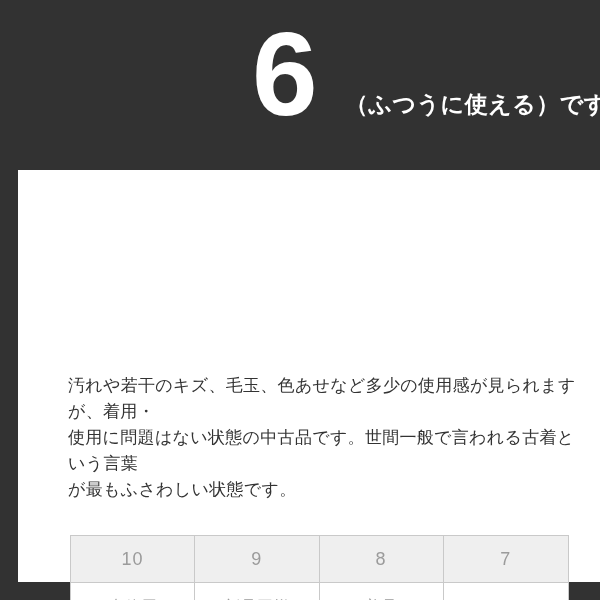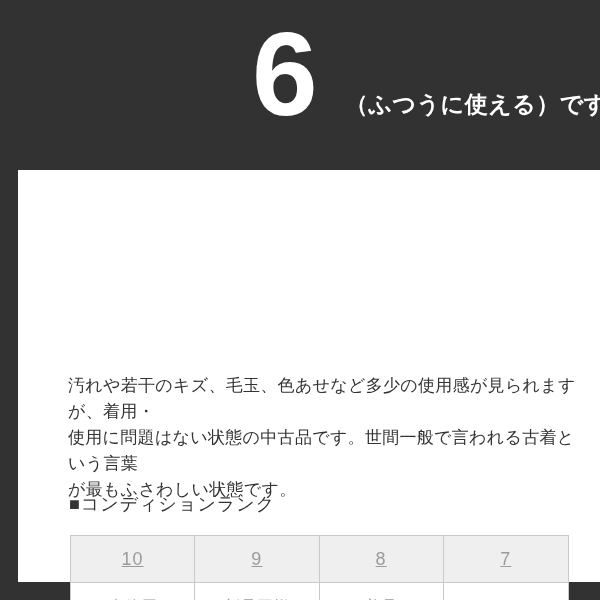--- a/index.html
+++ b/index.html
@@ -57,21 +57,20 @@
   .rank-grid-top{
     position:absolute;left:52px;top:365px;width:499px;height:97px;
     display:grid;grid-template-columns:repeat(4,1fr);grid-template-rows:47px 48px;
     border:1px solid var(--c-border);
     background:#fff;
   }
   .cell{
     display:flex;align-items:center;justify-content:center;
     border-right:1px solid var(--c-border);
     overflow:hidden;
-    text-decoration:underline;
   }
   .cell:nth-child(4n).top-cell{border-right:none;}
   .num-cell{
     background:var(--c-cellbg);color:var(--c-muted);
     font-size:18px;letter-spacing:1px;
     border-bottom:1px solid var(--c-border);
   }
   .label-cell{
     background:#fff;color:var(--c-muted);font-size:16px;letter-spacing:0.5px;
   }
@@ -84,21 +83,20 @@
 
   <div class="header">
     <div class="big-number">6</div>
     <div class="level-suffix">（ふつうに使える）です。</div>
   </div>
 
   <div class="panel">
     <div class="description">汚れや若干のキズ、毛玉、色あせなど多少の使用感が見られますが、着用・
 使用に問題はない状態の中古品です。世間一般で言われる古着という言葉
 が最もふさわしい状態です。</div>
-    <div class="section-title">■コンディションランク</div>
 
     <div class="rank-grid-top">
       <div class="cell top-cell num-cell">10</div>
       <div class="cell top-cell num-cell">9</div>
       <div class="cell top-cell num-cell">8</div>
       <div class="cell top-cell num-cell">7</div>
 
       <div class="cell top-cell label-cell">未使用</div>
       <div class="cell top-cell label-cell">新品同様</div>
       <div class="cell top-cell label-cell">美品</div>

